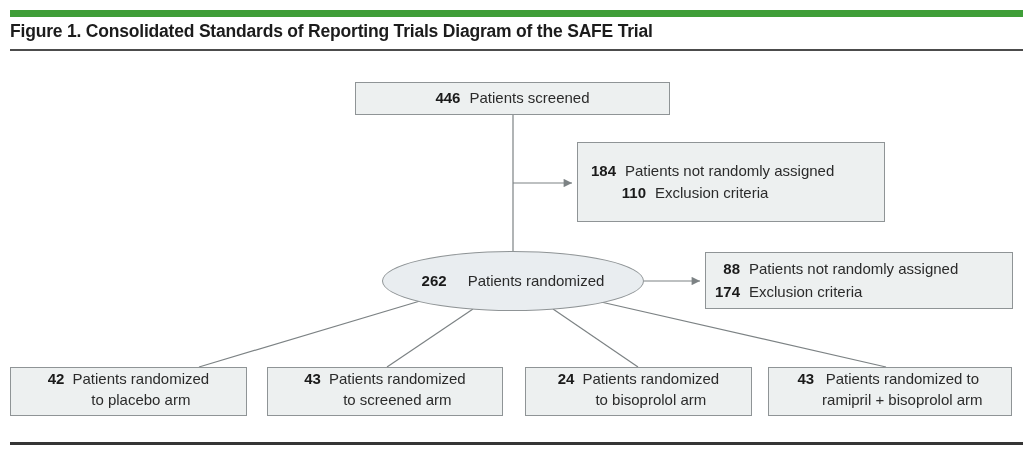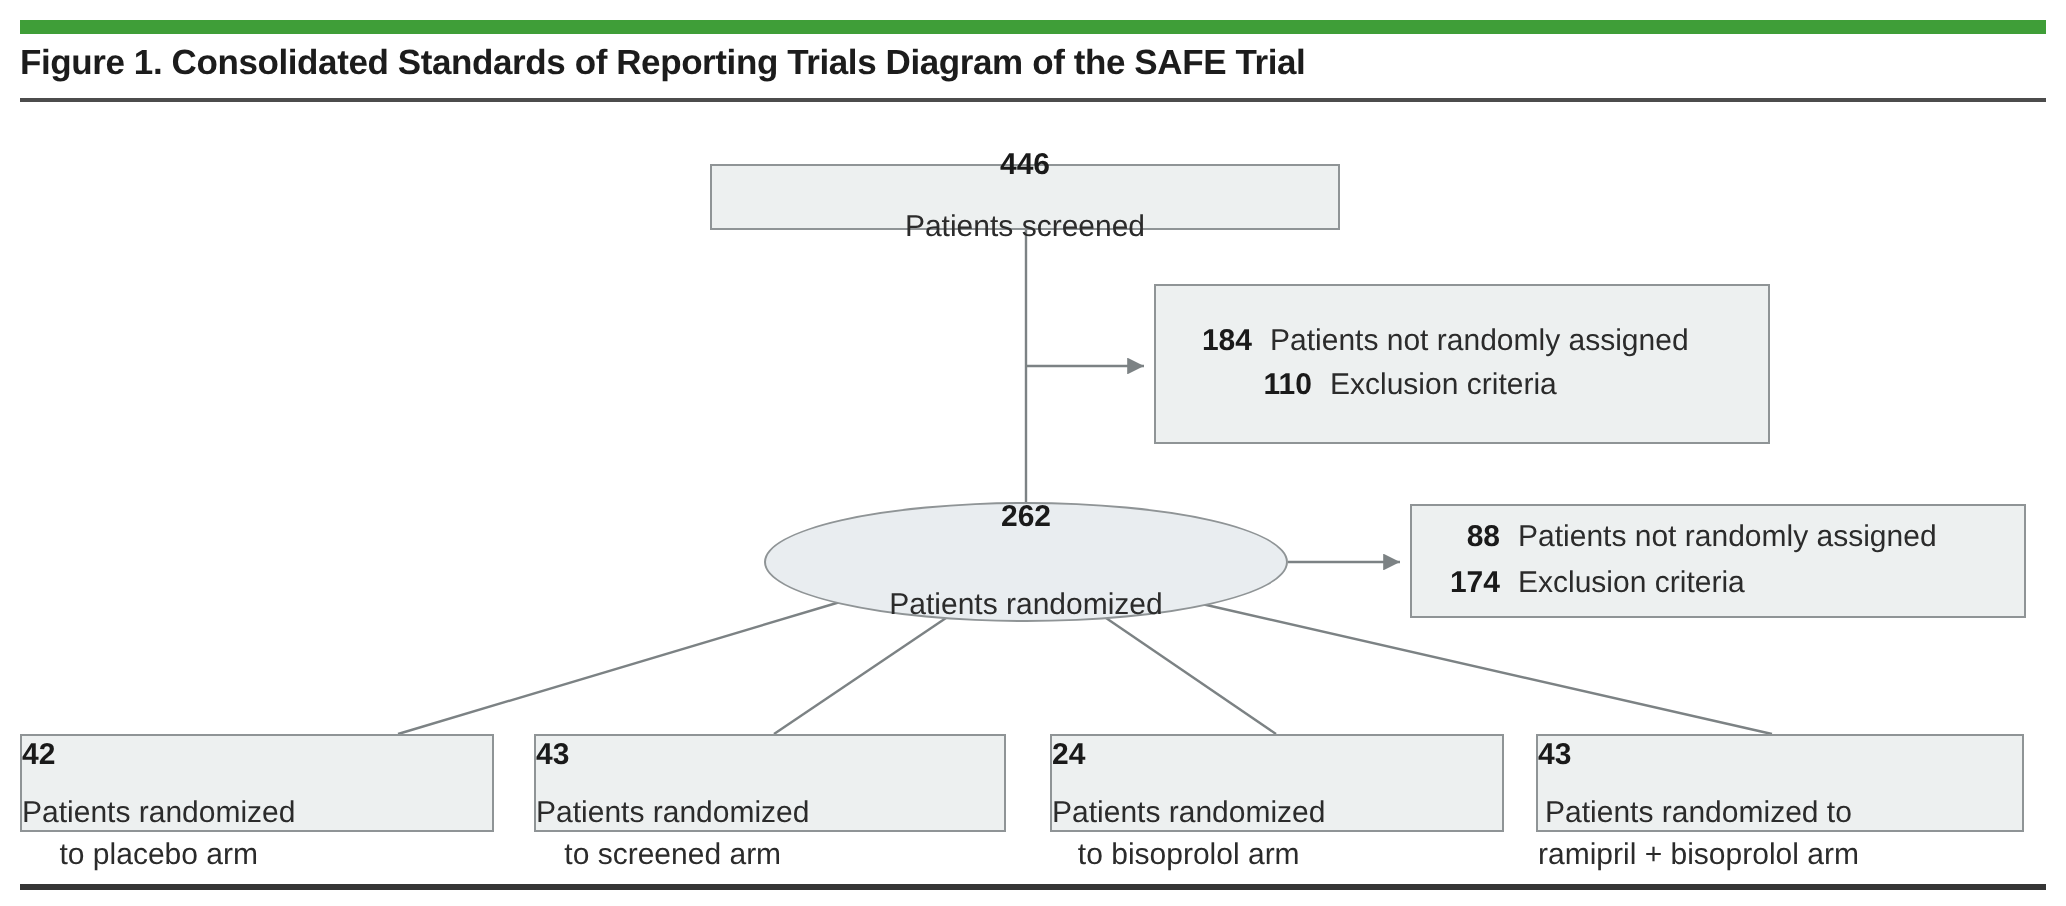--- a/index.html
+++ b/index.html
@@ -15,44 +15,44 @@
   }
   .title-rule{position:absolute;left:10px;top:49px;width:1013px;height:2px;background:#4c4c4c;}
   .bottom-rule{position:absolute;left:10px;top:442px;width:1013px;height:3px;background:#353535;}
 
   svg.connectors{position:absolute;left:0;top:0;z-index:1;}
   svg.connectors line{stroke:#7c8284;stroke-width:1.2;}
 
   .node{
     position:absolute;z-index:2;box-sizing:border-box;
     background:#edf0f0;border:1.4px solid #8f9496;
-    font-size:15px;line-height:1.5;color:#2b2b2b;flex-direction:column;
+    font-size:15px;line-height:1.5;color:#2b2b2b;
   }
   .num{font-weight:bold;color:#1a1a1a;}
 
   
   .box-center{display:flex;align-items:center;justify-content:center;gap:9px;}
 
   
-  .box-rows{display:flex;flex-direction:column;justify-content:center;padding-left:10px;}
+  .box-rows{display:flex;flex-direction:column;justify-content:center;}
   .row{display:flex;align-items:baseline;}
   .row .num{display:inline-block;text-align:right;flex:0 0 auto;}
   .row .rtext{margin-left:9px;}
   .w38 .num{width:38px;}
   .w68 .num{width:68px;}
   .w34 .num{width:34px;}
 
   
   .ellipse{
     border-radius:50%;background:#e9edf0;
     display:flex;align-items:center;justify-content:center;gap:21px;
   }
 
   
-  .arm{display:flex;align-items:flex-start;justify-content:center;gap:8px;padding-top:22px;line-height:1.4;}
+  .arm{display:flex;align-items:flex-start;justify-content:center;gap:8px;padding-top:0;line-height:1.4;}
   .arm .lines{text-align:center;}
 </style>
 </head>
 <body>
 
 <div id="stage">
 
   <div class="green-bar"></div>
   <div class="fig-title">Figure 1. Consolidated Standards of Reporting Trials Diagram of the SAFE Trial</div>
   <div class="title-rule"></div>

